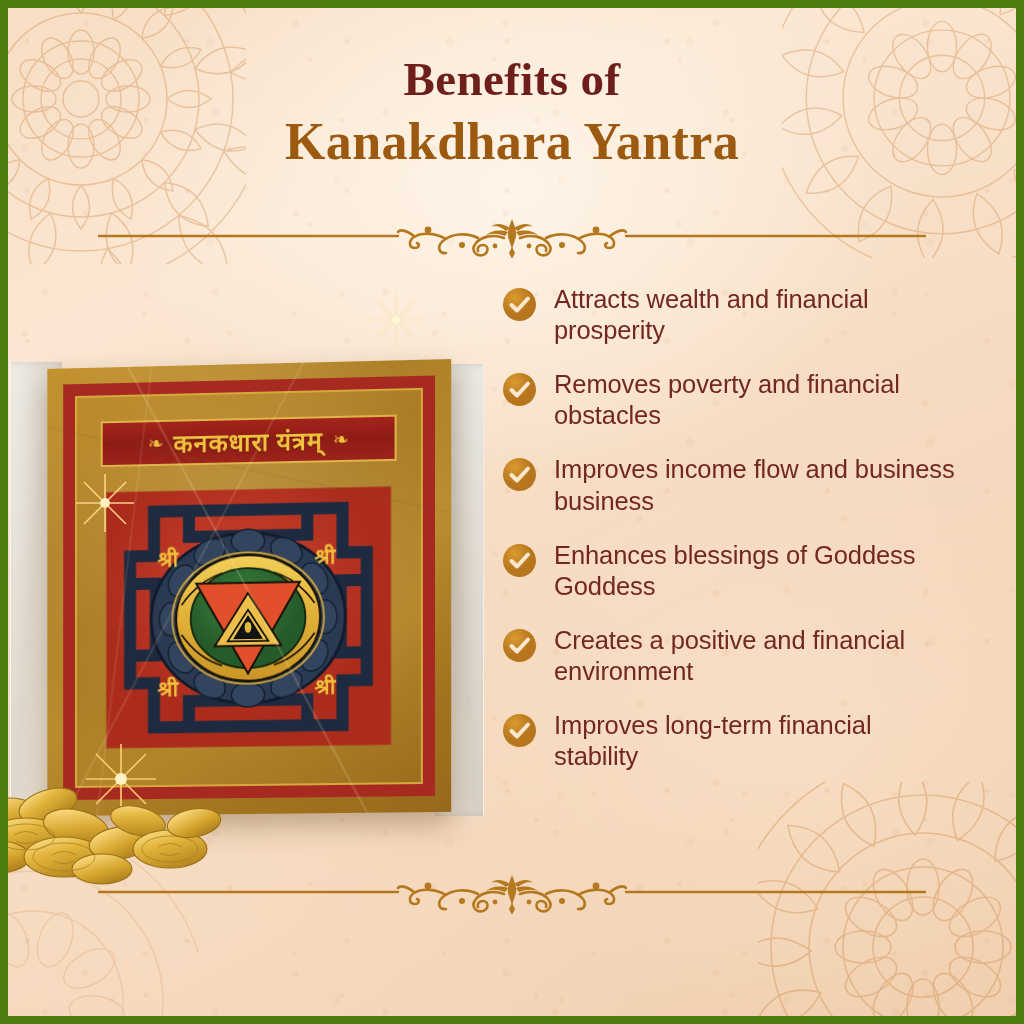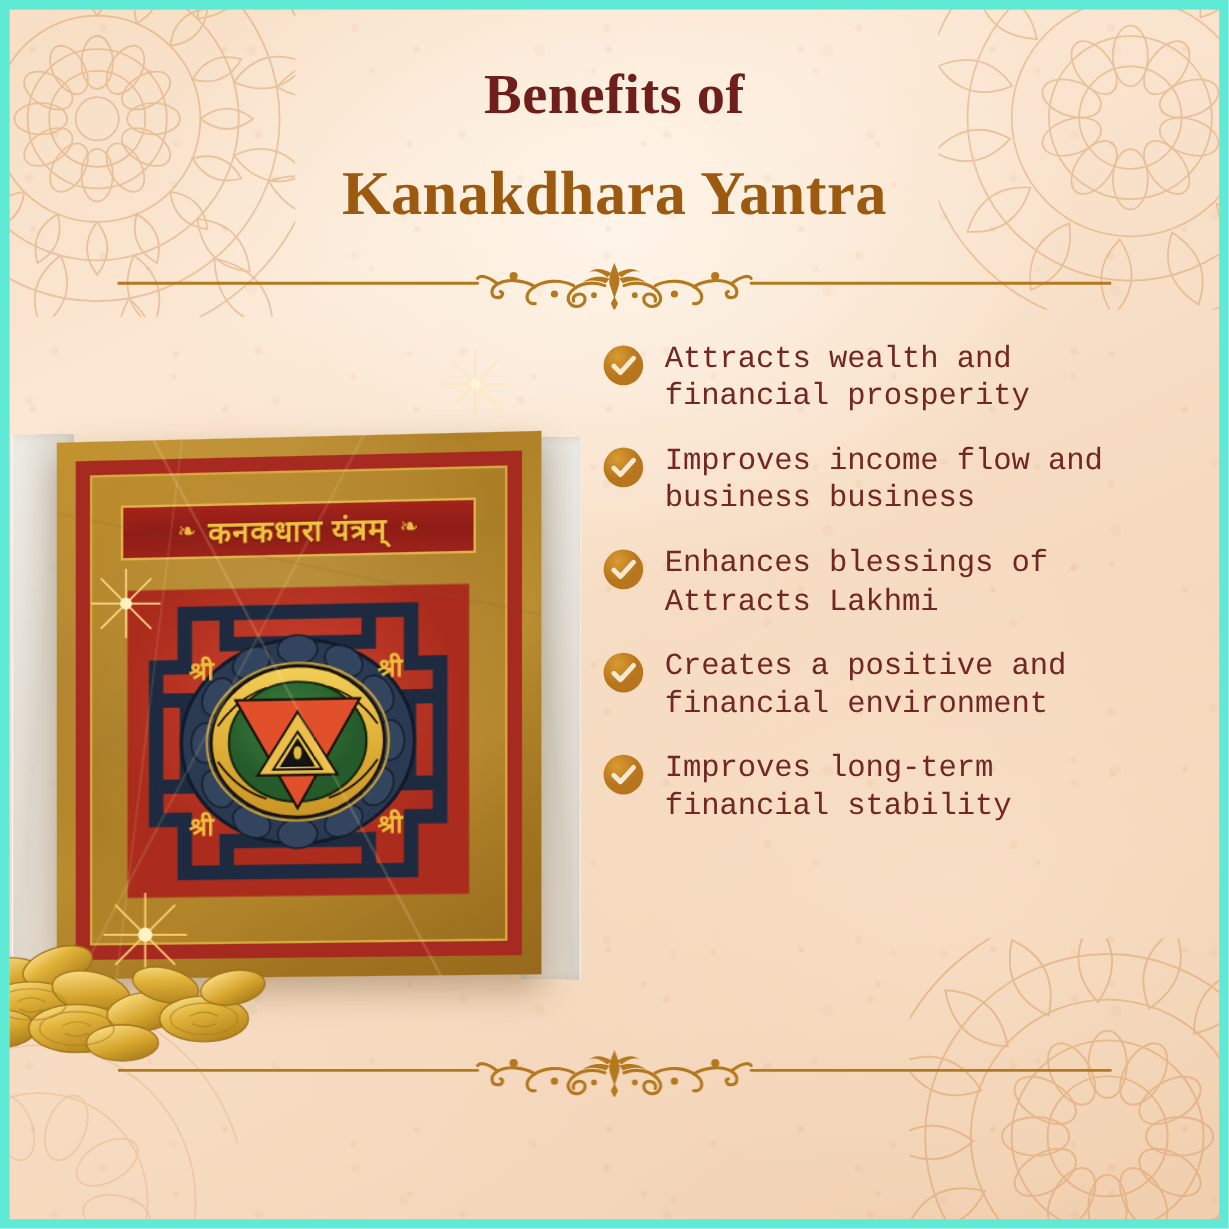--- a/index.html
+++ b/index.html
@@ -8,21 +8,21 @@
     width:1024px; height:1024px;
     background:#ffffff;
     font-family:"Liberation Sans", sans-serif;
     overflow:hidden;
   }
 
   
   #canvas {
     position:relative;
     width:1024px; height:1024px;
-    background:#5eead4;
+    background:#4d7c0f;
     padding:8px;
   }
 
   #poster {
     position:relative;
     width:100%; height:100%;
     overflow:hidden;
     background:
       radial-gradient(ellipse 60% 45% at 50% 18%, rgba(255,247,236,.85) 0%, rgba(255,247,236,0) 65%),
       radial-gradient(ellipse 55% 40% at 78% 72%, rgba(250,228,203,.55) 0%, rgba(250,228,203,0) 70%),
@@ -67,21 +67,21 @@
     color:#6e1f1c;
     line-height:1.18;
   }
   .title-line-2 {
     font-family:"Liberation Serif", serif;
     font-weight:700;
     font-size:52px;
     letter-spacing:.4px;
     color:#9b5a10;
     line-height:1.3;
-    margin-top:21px;
+    margin-top:1px;
   }
 
   
   .divider { position:absolute; left:50%; transform:translateX(-50%); width:828px; height:44px; }
   .divider svg { display:block; width:100%; height:100%; }
   .div-top { top:206px; }
   .div-bottom { top:862px; }
 
   
   #product {
@@ -173,21 +173,21 @@
   }
   .benefit {
     display:flex;
     align-items:flex-start;
     gap:17px;
     margin-bottom:23px;
   }
   .check-icon { flex:0 0 auto; width:35px; height:35px; margin-top:3px; }
   .check-icon svg { display:block; }
   .benefit-text {
-    font-family:Liberation Mono, monospace;
+    font-family:Liberation Sans, sans-serif;
     font-size:25.5px;
     line-height:1.22;
     color:#722722;
     letter-spacing:-.1px;
   }
 </style>
 </head>
 <body>
 
 <div id="canvas">
@@ -566,39 +566,48 @@
                   <stop offset="100%" stop-color="#b7761d"></stop>
             </radialGradient>
               </defs>
             <circle cx="17.5" cy="17.5" r="16.5" fill="url(#ck1)"></circle>
             <path d="M9.5,18 L15,23.5 L26,11.5" fill="none" stroke="#fbe8d0" stroke-width="4" stroke-linecap="round" stroke-linejoin="round"></path>
           </svg>
         </span>
         <span class="benefit-text">Attracts wealth and financial prosperity</span>
       </div>
 
+      <div class="benefit">
+        <span class="check-icon">
+          <svg width="35" height="35" viewBox="0 0 35 35">
+            <circle cx="17.5" cy="17.5" r="16.5" fill="url(#ck1)"></circle>
+            <path d="M9.5,18 L15,23.5 L26,11.5" fill="none" stroke="#fbe8d0" stroke-width="4" stroke-linecap="round" stroke-linejoin="round"></path>
+          </svg>
+        </span>
+        <span class="benefit-text">Removes poverty and financial obstacles</span>
+      </div>
 
       <div class="benefit">
         <span class="check-icon">
           <svg width="35" height="35" viewBox="0 0 35 35">
             <circle cx="17.5" cy="17.5" r="16.5" fill="url(#ck1)"></circle>
             <path d="M9.5,18 L15,23.5 L26,11.5" fill="none" stroke="#fbe8d0" stroke-width="4" stroke-linecap="round" stroke-linejoin="round"></path>
           </svg>
         </span>
         <span class="benefit-text">Improves income flow and business business</span>
       </div>
 
       <div class="benefit">
         <span class="check-icon">
           <svg width="35" height="35" viewBox="0 0 35 35">
             <circle cx="17.5" cy="17.5" r="16.5" fill="url(#ck1)"></circle>
             <path d="M9.5,18 L15,23.5 L26,11.5" fill="none" stroke="#fbe8d0" stroke-width="4" stroke-linecap="round" stroke-linejoin="round"></path>
           </svg>
         </span>
-        <span class="benefit-text">Enhances blessings of Attracts Lakhmi</span>
+        <span class="benefit-text">Enhances blessings of Goddess Goddess</span>
       </div>
 
       <div class="benefit">
         <span class="check-icon">
           <svg width="35" height="35" viewBox="0 0 35 35">
             <circle cx="17.5" cy="17.5" r="16.5" fill="url(#ck1)"></circle>
             <path d="M9.5,18 L15,23.5 L26,11.5" fill="none" stroke="#fbe8d0" stroke-width="4" stroke-linecap="round" stroke-linejoin="round"></path>
           </svg>
         </span>
         <span class="benefit-text">Creates a positive and financial environment</span>

